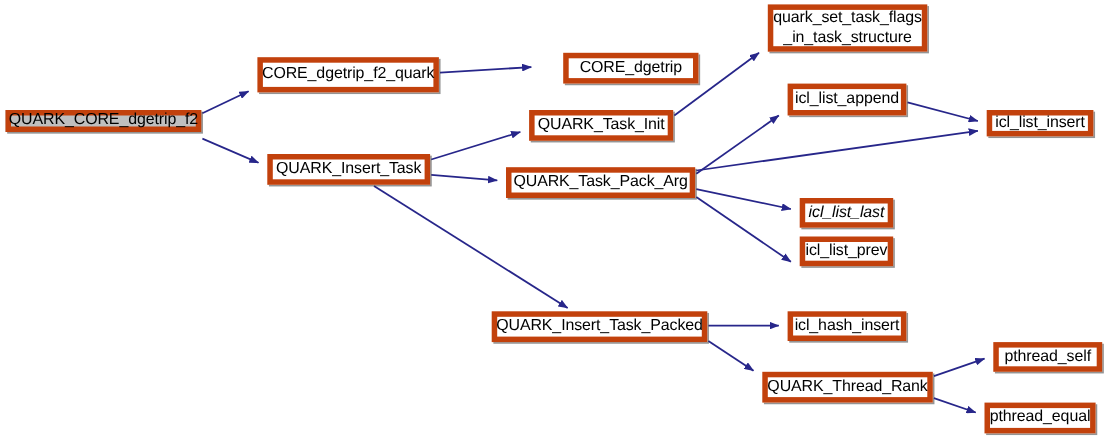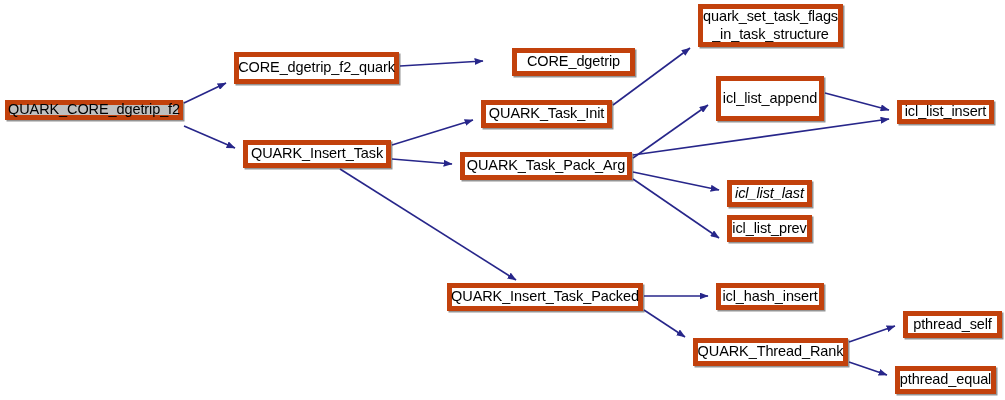--- a/index.html
+++ b/index.html
@@ -81,21 +81,21 @@
   </svg>
   <div id="nodes-group">
       <div class="node root" style="left: 5px; top: 100px; width: 178px; height: 20px;"><span class="node-label">QUARK_CORE_dgetrip_f2</span></div>
       <div class="node" style="left: 234px; top: 52px; width: 165px; height: 32px;"><span class="node-label">CORE_dgetrip_f2_quark</span></div>
       <div class="node" style="left: 491px; top: 48px; width: 123px; height: 28px; margin-left: 21px;"><span class="node-label">CORE_dgetrip</span></div>
       <div class="node" style="left: 243px; top: 140px; width: 148px; height: 28px;"><span class="node-label">QUARK_Insert_Task</span></div>
       <div class="node" style="left: 481px; top: 100px; width: 131px; height: 28px;"><span class="node-label">QUARK_Task_Init</span></div>
       <div class="node" style="left: 460px; top: 152px; width: 172px; height: 28px;"><span class="node-label">QUARK_Task_Pack_Arg</span></div>
       <div class="node" style="left: 698px; top: 4px; width: 145px; height: 43px;"><span class="node-label">quark_set_task_flags
 _in_task_structure</span></div>
-      <div class="node" style="left: 716px; top: 76px; width: 108px; height: 45px;"><span class="node-label">icl_list_append</span></div>
+      <div class="node" style="left: 716px; top: 76px; width: 108px; height: 29px;"><span class="node-label">icl_list_append</span></div>
       <div class="node" style="left: 897px; top: 100px; width: 97px; height: 24px;"><span class="node-label">icl_list_insert</span></div>
       <div class="node" style="left: 727px; top: 180px; width: 85px; height: 27px; font-style: italic;"><span class="node-label">icl_list_last</span></div>
       <div class="node" style="left: 727px; top: 215px; width: 85px; height: 27px; justify-content: center;"><span class="node-label">icl_list_prev</span></div>
       <div class="node" style="left: 447px; top: 283px; width: 196px; height: 28px;"><span class="node-label">QUARK_Insert_Task_Packed</span></div>
       <div class="node" style="left: 716px; top: 283px; width: 108px; height: 27px;"><span class="node-label">icl_hash_insert</span></div>
       <div class="node" style="left: 693px; top: 338px; width: 155px; height: 28px;"><span class="node-label">QUARK_Thread_Rank</span></div>
       <div class="node" style="left: 903px; top: 311px; width: 99px; height: 27px;"><span class="node-label">pthread_self</span></div>
       <div class="node" style="left: 895px; top: 366px; width: 101px; height: 28px;"><span class="node-label">pthread_equal</span></div>
     </div>
 </div>

